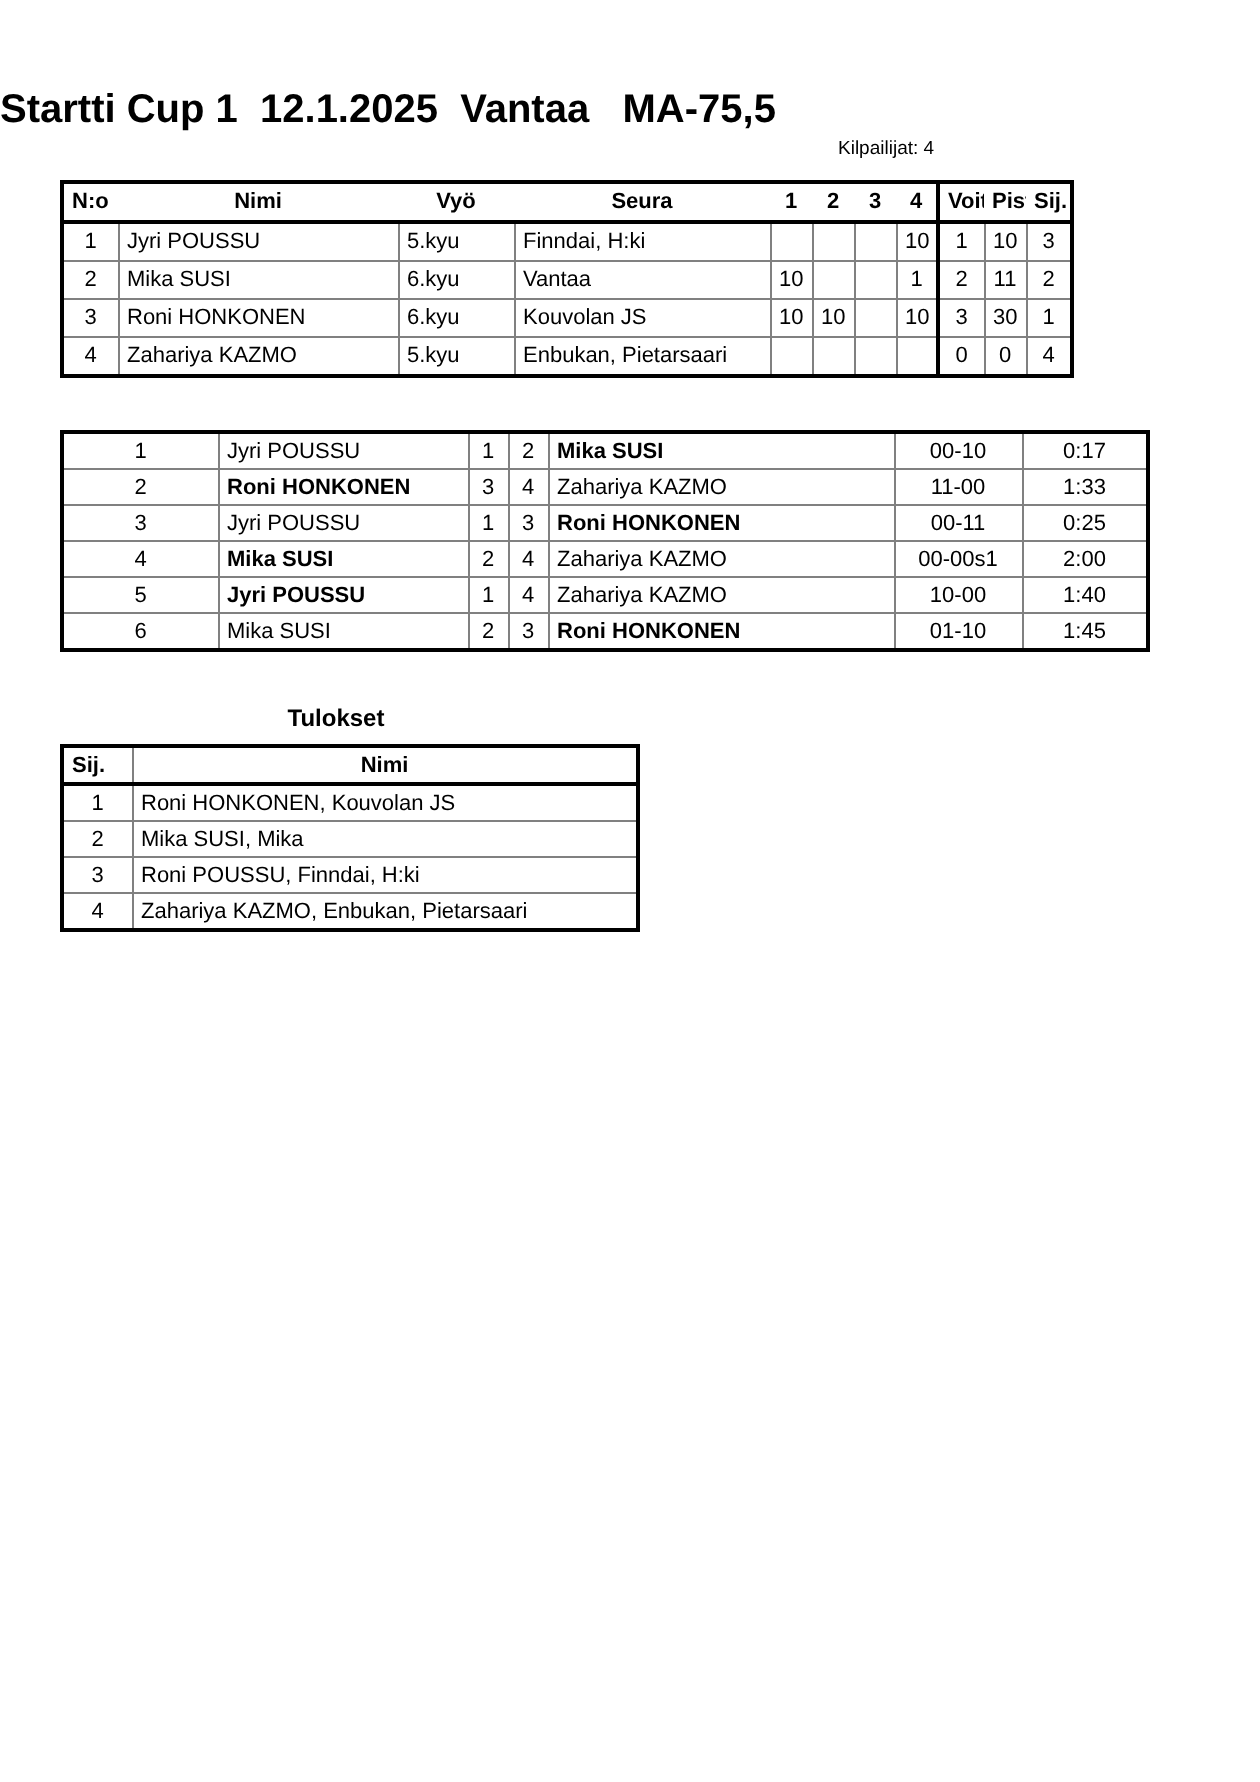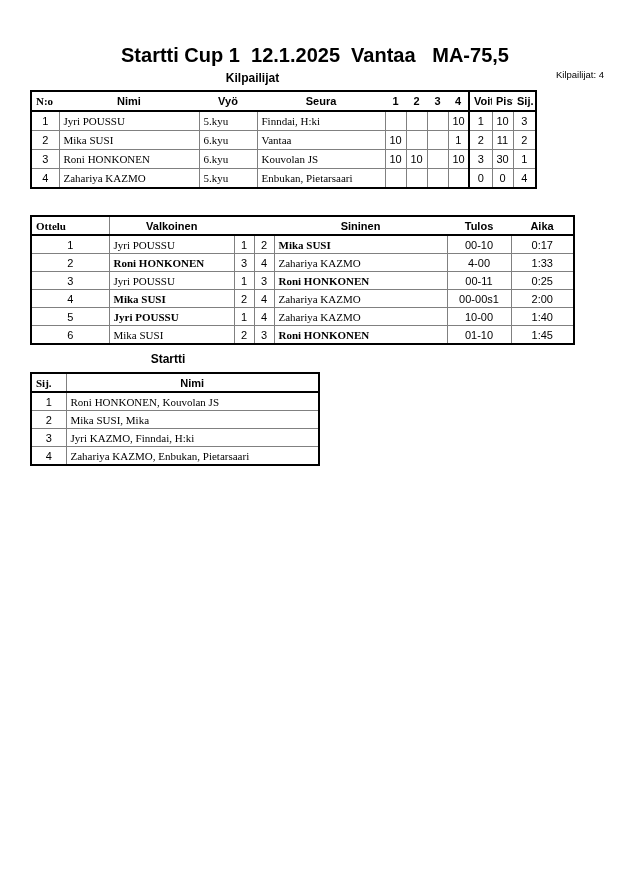--- a/index.html
+++ b/index.html
@@ -14,41 +14,40 @@
     background: #ffffff;
     font-family: "Liberation Sans", sans-serif;
     color: #000000;
     overflow: hidden;
   }
   .title {
     position: absolute;
     top: 44px;
     left: 0;
     width: 630px;
-    text-align: center;
+    text-align: left;
     font-size: 20px;
     font-weight: bold;
     white-space: pre;
   }
   .section-heading {
     position: absolute;
     font-size: 12px;
     font-weight: bold;
     text-align: center;
     white-space: pre;
   }
   #h-kilpailijat { top: 71px;  left: 30px; width: 445px; }
   #h-ottelut     { top: 199px; left: 30px; width: 495px; }
   #h-tulokset    { top: 352px; left: 30px; width: 276px; }
   .count-note {
     position: absolute;
     top: 69px;
-    left: 444px;
+    left: 419px;
     width: 160px;
-    text-align: right;
     font-size: 9.5px;
   }
   table {
     position: absolute;
     left: 30px;
     border-collapse: collapse;
     table-layout: fixed;
     border: 2px solid #000000;
     background: #ffffff;
   }
@@ -65,32 +64,31 @@
   td { border: 1px solid #808080; }
   th {
     border: none;
     border-bottom: 2px solid #000000;
     font-weight: bold;
   }
   #t1 td, #t1 th { height: 18px; }
   #t2 td, #t2 th { height: 17px; }
   #t3 td, #t3 th { height: 17px; }
   .c { text-align: center; }
-  .l { text-align: left; font-family: Liberation Serif, serif; }
+  .l { text-align: left; }
   .bL { border-left: 2px solid #000000 !important; }
   .hsepR { border-right: 1px solid #808080 !important; }
 </style>
 </head>
 <body>
 
 <div class="page">
 
   <div class="title">Startti Cup 1  12.1.2025  Vantaa   MA-75,5</div>
 
-  <div class="section-heading" id="h-kilpailijat">Kilpailijat</div>
   <div class="count-note">Kilpailijat: 4</div>
 
   <table id="t1">
     <colgroup>
       <col style="width:28px">
         <col style="width:140px">
         <col style="width:58px">
         <col style="width:128px">
       <col style="width:21px">
         <col style="width:21px">
@@ -174,45 +172,36 @@
     <colgroup>
       <col style="width:78px">
         <col style="width:125px">
         <col style="width:20px">
         <col style="width:20px">
       <col style="width:173px">
         <col style="width:64px">
         <col style="width:63px">
     </colgroup>
     <tbody>
-        <tr>
-      <th class="l hsepR">Ottelu</th>
-      <th class="c">Valkoinen</th>
-      <th></th>
-      <th></th>
-      <th class="c">Sininen</th>
-      <th class="c">Tulos</th>
-      <th class="c">Aika</th>
-    </tr>
     <tr>
       <td class="c">1</td>
       <td class="l">Jyri POUSSU</td>
       <td class="c">1</td>
       <td class="c">2</td>
       <td class="l" style="font-weight: bold;">Mika SUSI</td>
       <td class="c">00-10</td>
       <td class="c">0:17</td>
     </tr>
     <tr>
       <td class="c">2</td>
       <td class="l" style="font-weight: bold;">Roni HONKONEN</td>
       <td class="c">3</td>
       <td class="c">4</td>
       <td class="l">Zahariya KAZMO</td>
-      <td class="c">4-00</td>
+      <td class="c">11-00</td>
       <td class="c">1:33</td>
     </tr>
     <tr>
       <td class="c">3</td>
       <td class="l">Jyri POUSSU</td>
       <td class="c">1</td>
       <td class="c">3</td>
       <td class="l" style="font-weight: bold;">Roni HONKONEN</td>
       <td class="c">00-11</td>
       <td class="c">0:25</td>
@@ -240,21 +229,21 @@
       <td class="l">Mika SUSI</td>
       <td class="c">2</td>
       <td class="c">3</td>
       <td class="l" style="font-weight: bold;">Roni HONKONEN</td>
       <td class="c">01-10</td>
       <td class="c">1:45</td>
     </tr>
   </tbody>
     </table>
 
-  <div class="section-heading" id="h-tulokset">Startti</div>
+  <div class="section-heading" id="h-tulokset">Tulokset</div>
 
   <table id="t3">
     <colgroup>
       <col style="width:35px">
         <col style="width:253px">
     </colgroup>
     <tbody>
         <tr>
       <th class="l hsepR">Sij.</th>
       <th class="c">Nimi</th>
@@ -262,21 +251,21 @@
     <tr>
       <td class="c">1</td>
       <td class="l">Roni HONKONEN, Kouvolan JS</td>
     </tr>
     <tr>
       <td class="c">2</td>
       <td class="l">Mika SUSI, Mika</td>
     </tr>
     <tr>
       <td class="c">3</td>
-      <td class="l">Jyri KAZMO, Finndai, H:ki</td>
+      <td class="l">Roni POUSSU, Finndai, H:ki</td>
     </tr>
     <tr>
       <td class="c">4</td>
       <td class="l">Zahariya KAZMO, Enbukan, Pietarsaari</td>
     </tr>
   </tbody>
     </table>
 
 </div>
 

